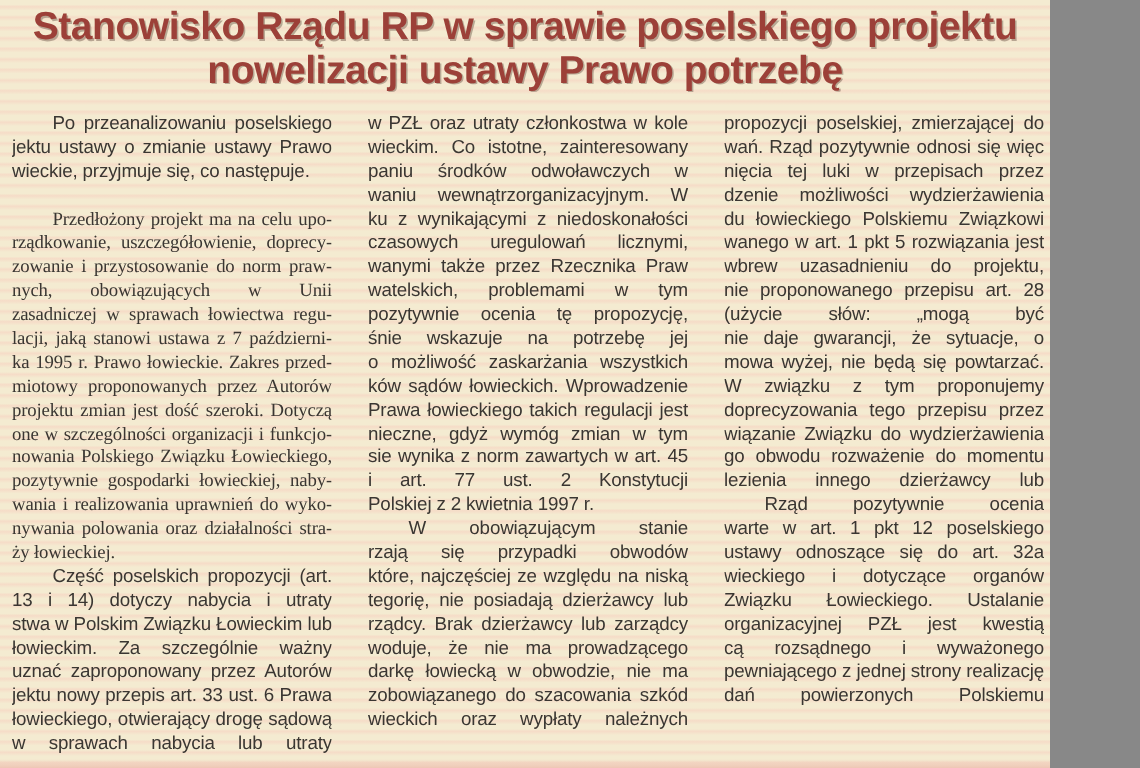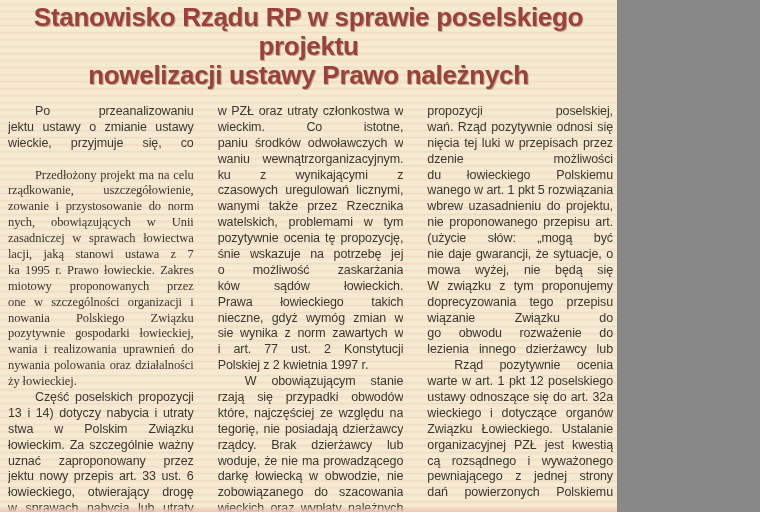--- a/index.html
+++ b/index.html
@@ -1,19 +1,19 @@
 <!DOCTYPE html>
 <html style="--page-bg: #f4ebd1; --title-color: #9c4038; --body-color: #3a3632;"><head>
 <meta charset="utf-8">
 <style>
   html, body { margin: 0; padding: 0; }
   body { background: #888; }
   .page {
     position: relative;
-    width: 617px;
+    width: 700px;
     height: 512px;
     overflow: hidden;
     margin: 0;
     font-family: "Liberation Sans", sans-serif;
     background:
       repeating-linear-gradient(180deg,
         rgba(247, 210, 196, 0)   0px,
         rgba(247, 210, 196, 0)   3px,
         rgba(247, 205, 190, 0.5) 4.5px,
         rgba(247, 210, 196, 0)   7px),
@@ -61,38 +61,39 @@
   }
   .line.indent { padding-left: 27px; }
   .line.para-end { text-align-last: left; }
 </style>
 </head>
 <body>
 
 <div class="page">
   <header class="title-block">
     <div class="title-line">Stanowisko Rządu RP w sprawie poselskiego projektu</div>
-    <div class="title-line">nowelizacji ustawy Prawo należnych</div>
+    <div class="title-line">nowelizacji ustawy Prawo potrzebę</div>
   </header>
   <main class="columns">
     <div class="col">
         <div class="paragraph">
           <div class="line indent">Po przeanalizowaniu poselskiego pro-</div>
           <div class="line">jektu ustawy o zmianie ustawy Prawo ło-</div>
           <div class="line para-end">wieckie, przyjmuje się, co następuje.</div>
         </div>
         <div class="paragraph space-before">
           <div class="line indent">Przedłożony projekt ma na celu upo-</div>
           <div class="line">rządkowanie, uszczegółowienie, doprecy-</div>
           <div class="line">zowanie i przystosowanie do norm praw-</div>
           <div class="line">nych, obowiązujących w Unii Europejskiej,</div>
           <div class="line">zasadniczej w sprawach łowiectwa regu-</div>
           <div class="line">lacji, jaką stanowi ustawa z 7 październi-</div>
           <div class="line">ka 1995 r. Prawo łowieckie. Zakres przed-</div>
           <div class="line">miotowy proponowanych przez Autorów</div>
+          <div class="line">projektu zmian jest dość szeroki. Dotyczą</div>
           <div class="line">one w szczególności organizacji i funkcjo-</div>
           <div class="line">nowania Polskiego Związku Łowieckiego,</div>
           <div class="line">pozytywnie gospodarki łowieckiej, naby-</div>
           <div class="line">wania i realizowania uprawnień do wyko-</div>
           <div class="line">nywania polowania oraz działalności stra-</div>
           <div class="line para-end">ży łowieckiej.</div>
         </div>
         <div class="paragraph">
           <div class="line indent">Część poselskich propozycji (art. 1 pkt</div>
           <div class="line">13 i 14) dotyczy nabycia i utraty członko-</div>

